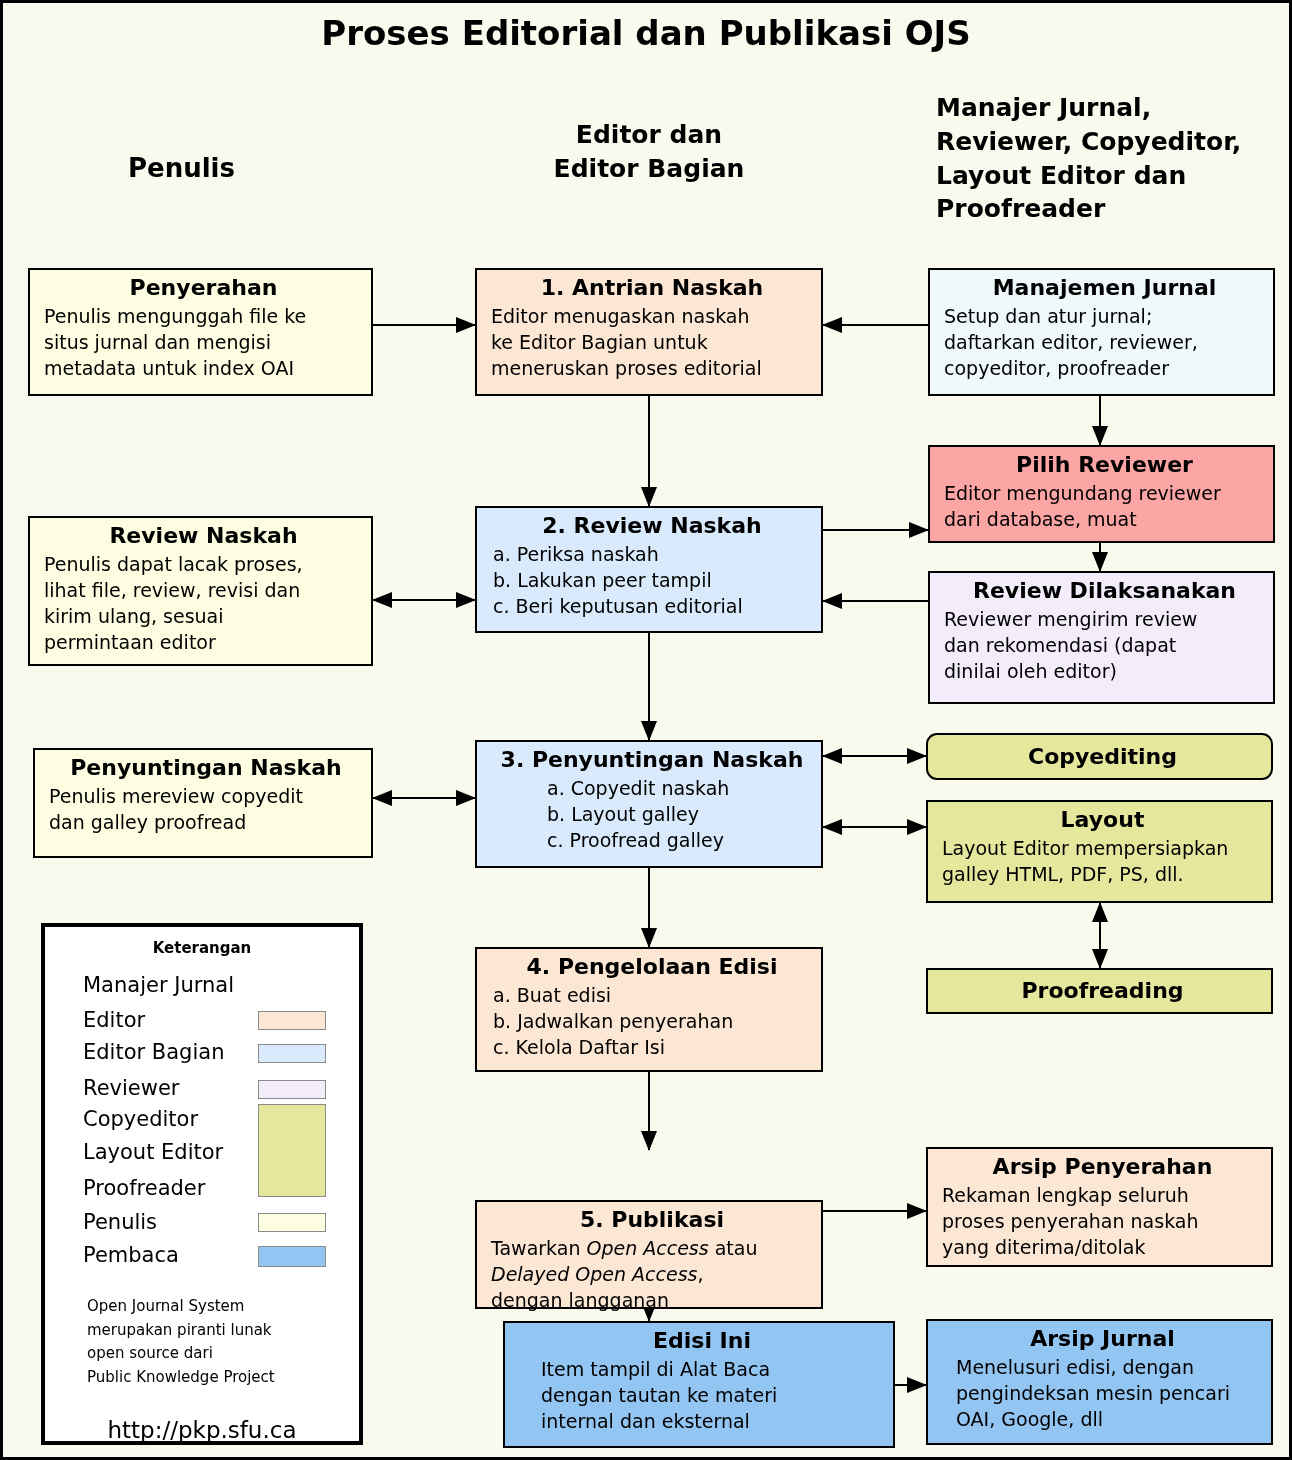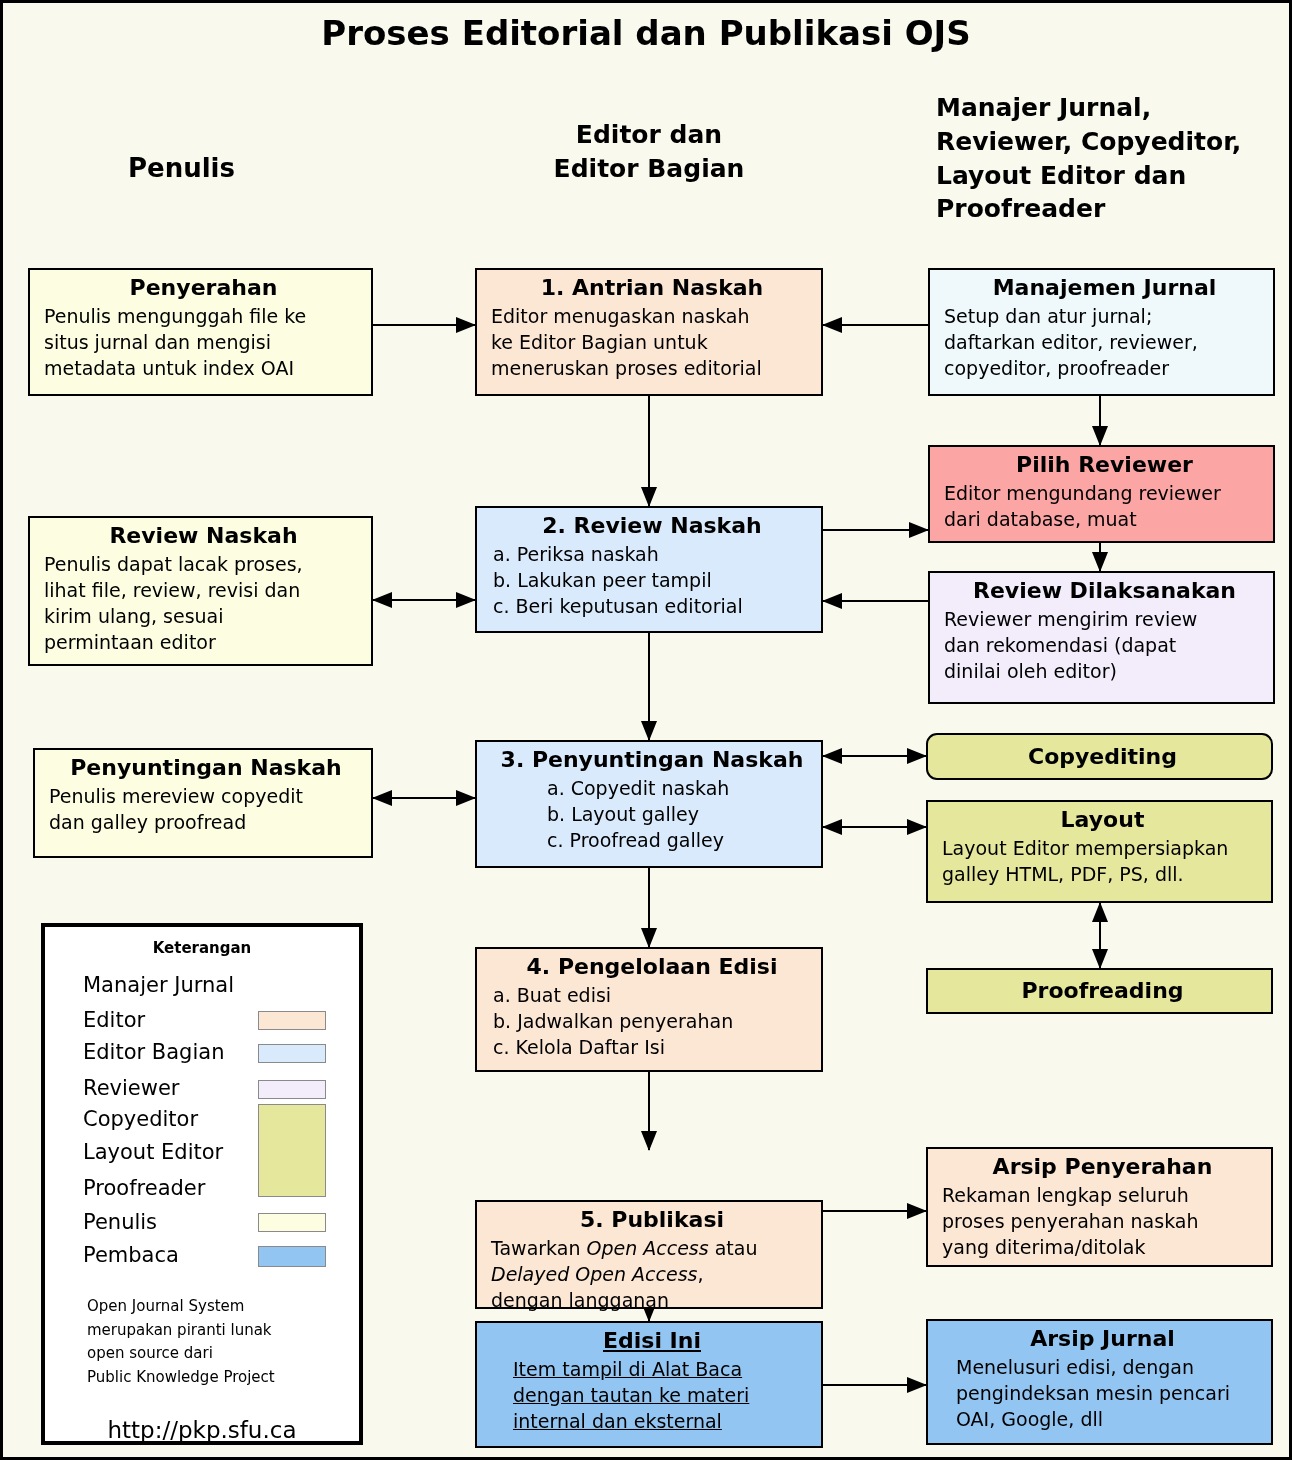--- a/index.html
+++ b/index.html
@@ -39,21 +39,21 @@
   #b-review2         { left:472px; top:503px;  width:348px; height:127px; }
   #b-dilaksanakan    { left:925px; top:568px;  width:347px; height:133px; }
   #b-penyunting-left { left:30px;  top:745px;  width:340px; height:110px; }
   #b-penyunting3     { left:472px; top:737px;  width:348px; height:128px; }
   #b-copyediting     { left:923px; top:730px;  width:347px; height:47px;  }
   #b-layout          { left:923px; top:797px;  width:347px; height:103px; }
   #b-pengelolaan     { left:472px; top:944px;  width:348px; height:125px; }
   #b-proofreading    { left:923px; top:965px;  width:347px; height:46px;  }
   #b-publikasi       { left:472px; top:1197px; width:348px; height:109px; }
   #b-arsip-penyerahan{ left:923px; top:1144px; width:347px; height:120px; }
-  #b-edisi           { left:472px; top:1318px; width:348px; height:127px;text-decoration:underline; }
+  #b-edisi           { left:500px; top:1318px; width:392px; height:127px; }
   #b-arsip-jurnal    { left:923px; top:1316px; width:347px; height:126px; }
 
   #b-penyunting3 .box-items { padding-left:56px; }
   #b-review2 .box-items, #b-pengelolaan .box-items { padding-left:2px; }
   #b-publikasi .box-body i { font-style:italic; }
   #b-edisi .box-body, #b-arsip-jurnal .box-body { padding-left:14px; }
   #b-edisi .box-body { padding-left:22px; }
 
   .legend {
     position:absolute; left:38px; top:920px; width:322px; height:522px;

